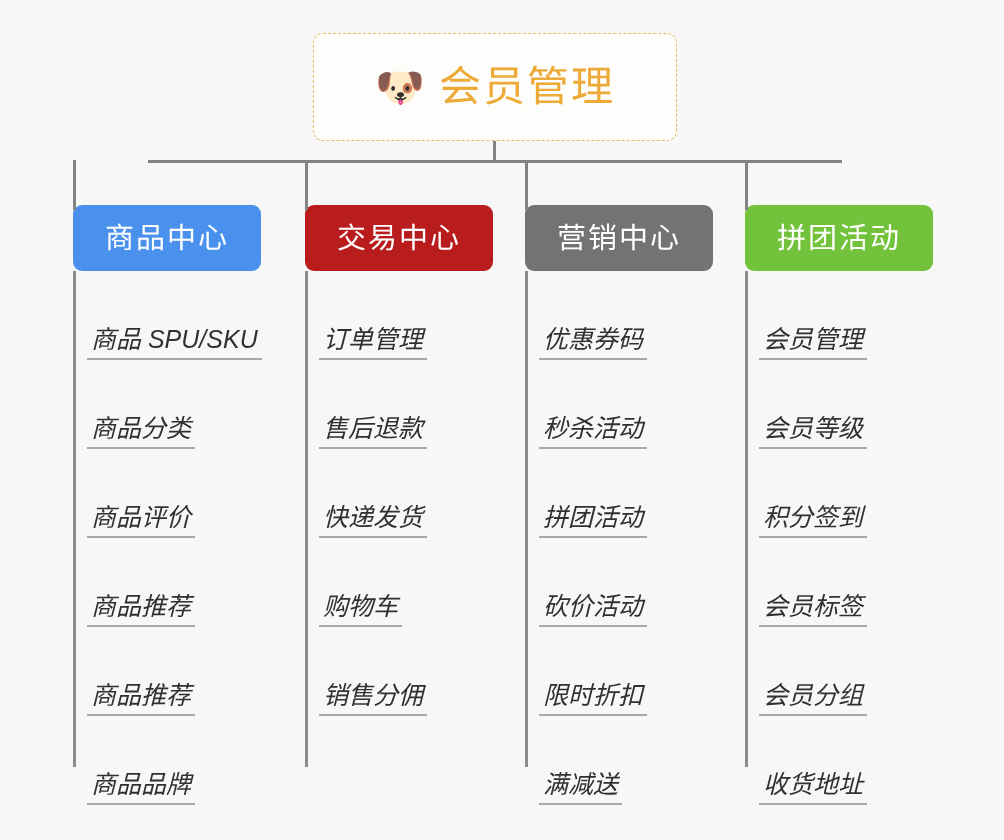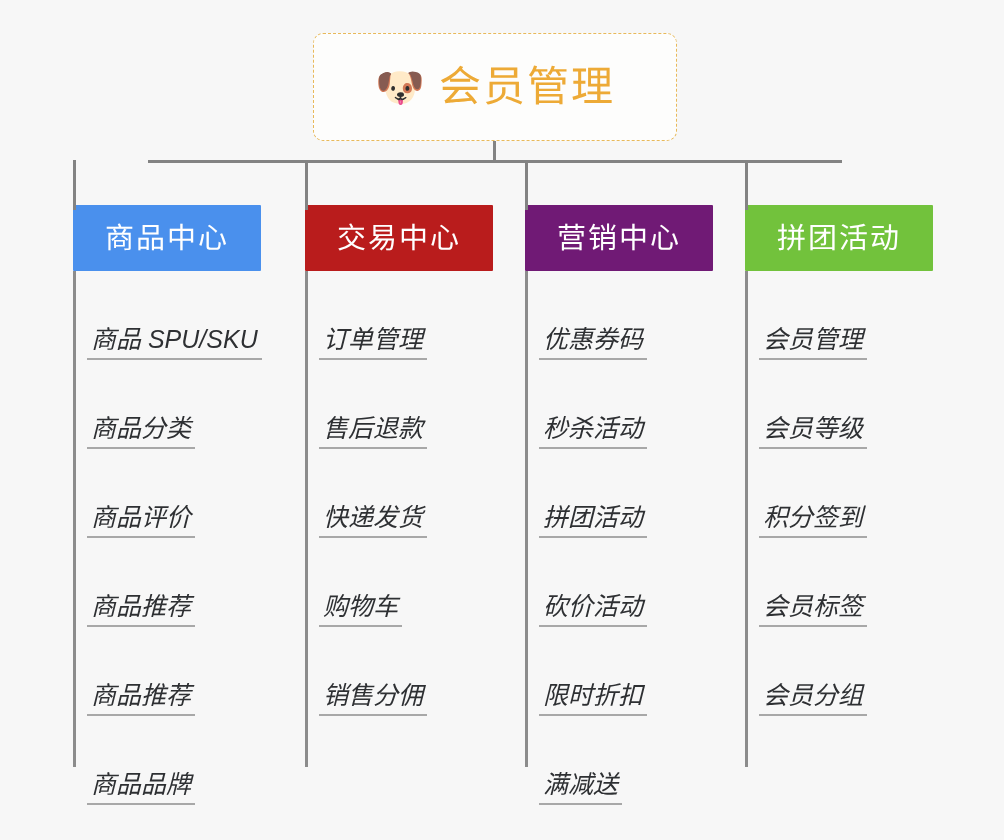--- a/index.html
+++ b/index.html
@@ -80,21 +80,21 @@
     top: 205px;
     width: 220px;
   }
   .branch-head {
     position: absolute;
     left: 16px;
     top: 0;
     width: 188px;
     height: 66px;
     box-sizing: border-box;
-    border-radius: 1px;
+    border-radius: 9px;
     display: flex;
     align-items: center;
     justify-content: center;
   }
   .branch-head-label {
     color: #ffffff;
     font-size: 29px;
     letter-spacing: 2px;
     line-height: 1;
     white-space: nowrap;
@@ -132,21 +132,21 @@
     white-space: nowrap;
     border-bottom: 2px solid #a8a8a8;
     padding: 0 4px 4px 4px;
     margin-left: -14px;
     font-style: italic;
   }
 
   
   .c-blue   { background: #4a90ed; }
   .c-red    { background: #b91c1c; }
-  .c-orange { background: #701a75; }
+  .c-orange { background: #737373; }
   .c-green  { background: #72c23c; }
 </style>
 </head>
 <body>
 
 <div id="mindmap">
 
   <div class="root-node">
     <span class="root-emoji">🐶</span>
     <span class="root-title">会员管理</span>
@@ -244,20 +244,23 @@
             <span class="leaf-label">会员等级</span>
           </div>
           <div class="leaf">
             <span class="leaf-label">积分签到</span>
           </div>
           <div class="leaf">
             <span class="leaf-label">会员标签</span>
           </div>
           <div class="leaf">
             <span class="leaf-label">会员分组</span>
+          </div>
+          <div class="leaf">
+            <span class="leaf-label">收货地址</span>
           </div>
         </div>
       </div>
     </div>
 
 <div class="conn conn-v-drop" style="left: 73px;"></div>
     <div class="conn conn-v-drop" style="left: 305px;"></div>
     <div class="conn conn-v-drop" style="left: 525px;"></div>
     <div class="conn conn-v-drop" style="left: 745px;"></div>
   </div>

